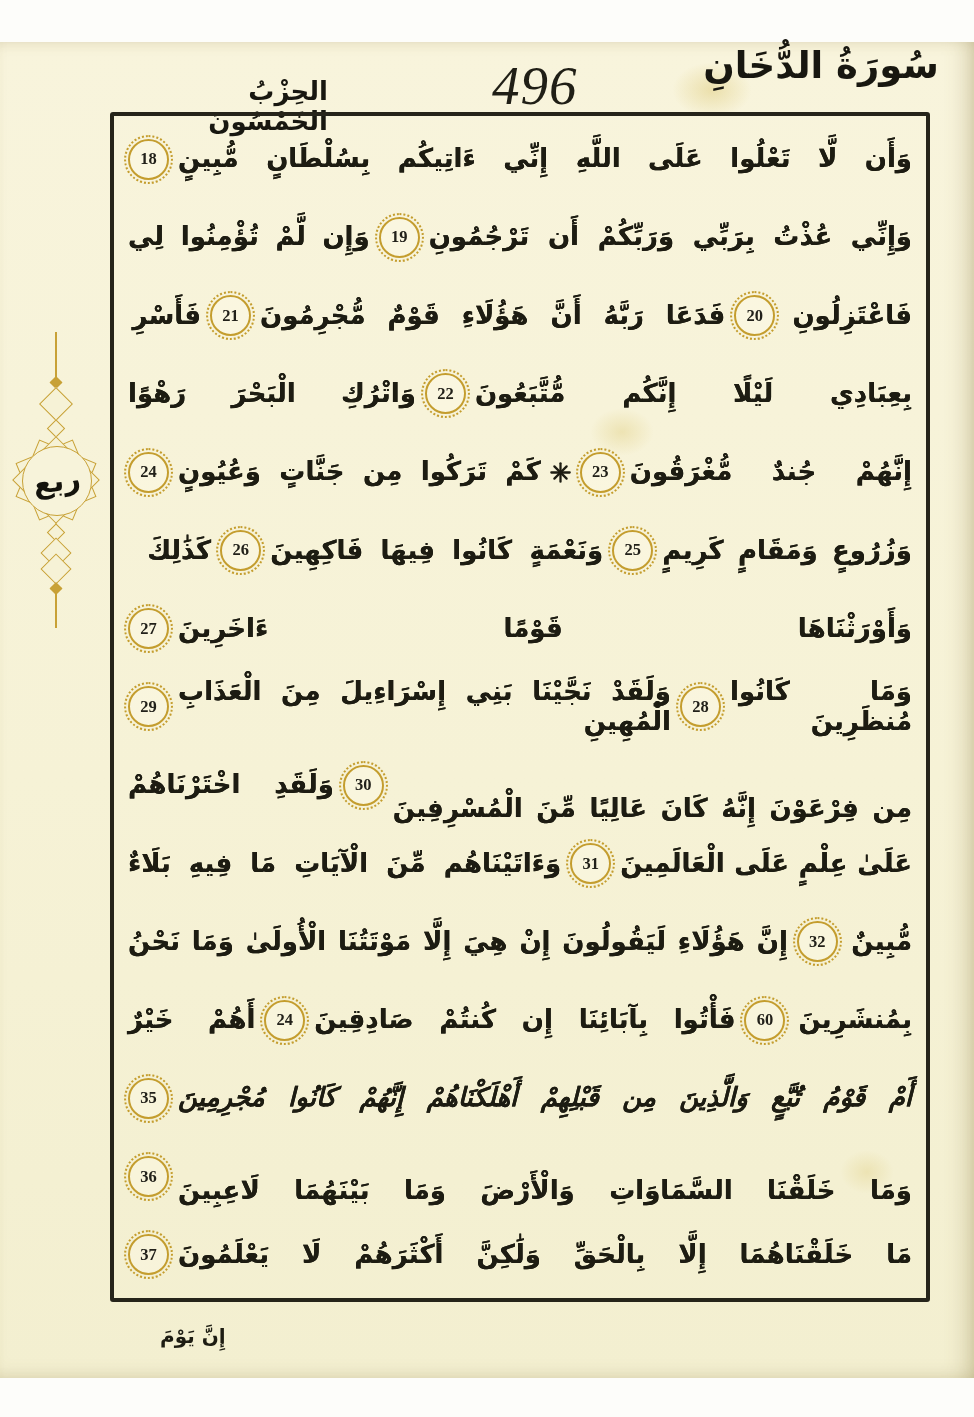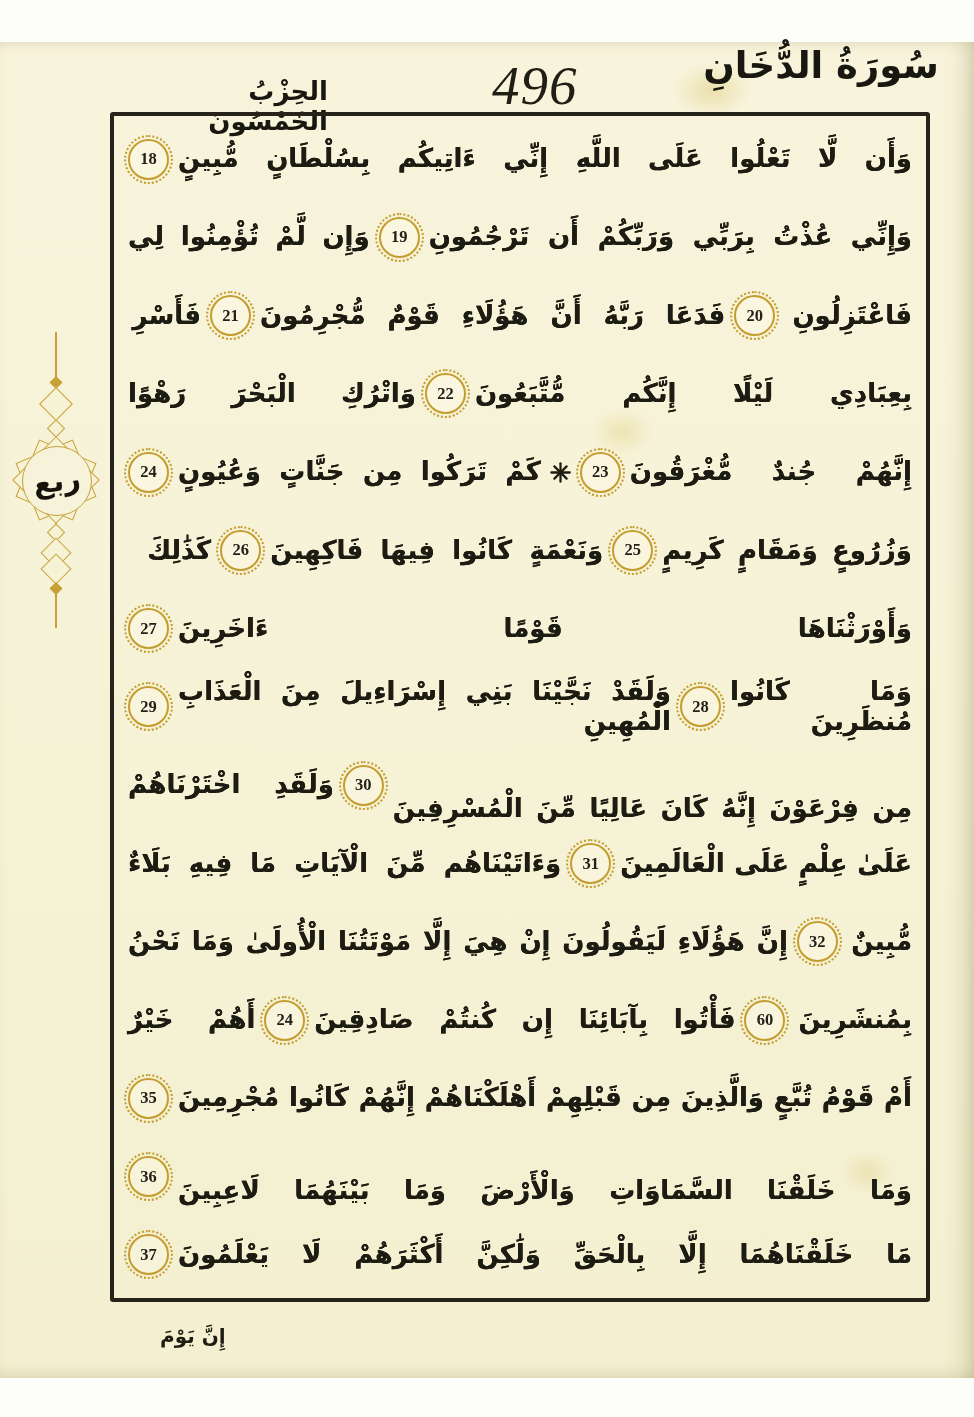--- a/index.html
+++ b/index.html
@@ -204,21 +204,21 @@
         <span class="vbadge">
           <span class="vnum">60</span>
         </span>
         <span class="qtext" style="flex-grow: 43;">فَأْتُوا بِآبَائِنَا إِن كُنتُمْ صَادِقِينَ</span>
         <span class="vbadge">
           <span class="vnum">24</span>
         </span>
         <span class="qtext" style="flex-grow: 13;">أَهُمْ خَيْرٌ</span>
       </div>
       <div class="qline">
-        <span class="qtext" style="flex-grow: 92;">أَمْ قَوْمُ تُبَّعٍ وَالَّذِينَ مِن قَبْلِهِمْ أَهْلَكْنَاهُمْ إِنَّهُمْ كَانُوا مُجْرِمِينَ</span>
+        <span class="qtext" style="flex-grow: 92; font-style: italic;">أَمْ قَوْمُ تُبَّعٍ وَالَّذِينَ مِن قَبْلِهِمْ أَهْلَكْنَاهُمْ إِنَّهُمْ كَانُوا مُجْرِمِينَ</span>
         <span class="vbadge">
           <span class="vnum">35</span>
         </span>
       </div>
       <div class="qline">
         <span class="qtext" style="flex-grow: 70; margin-top: 28px;">وَمَا خَلَقْنَا السَّمَاوَاتِ وَالْأَرْضَ وَمَا بَيْنَهُمَا لَاعِبِينَ</span>
         <span class="vbadge">
           <span class="vnum">36</span>
         </span>
       </div>

